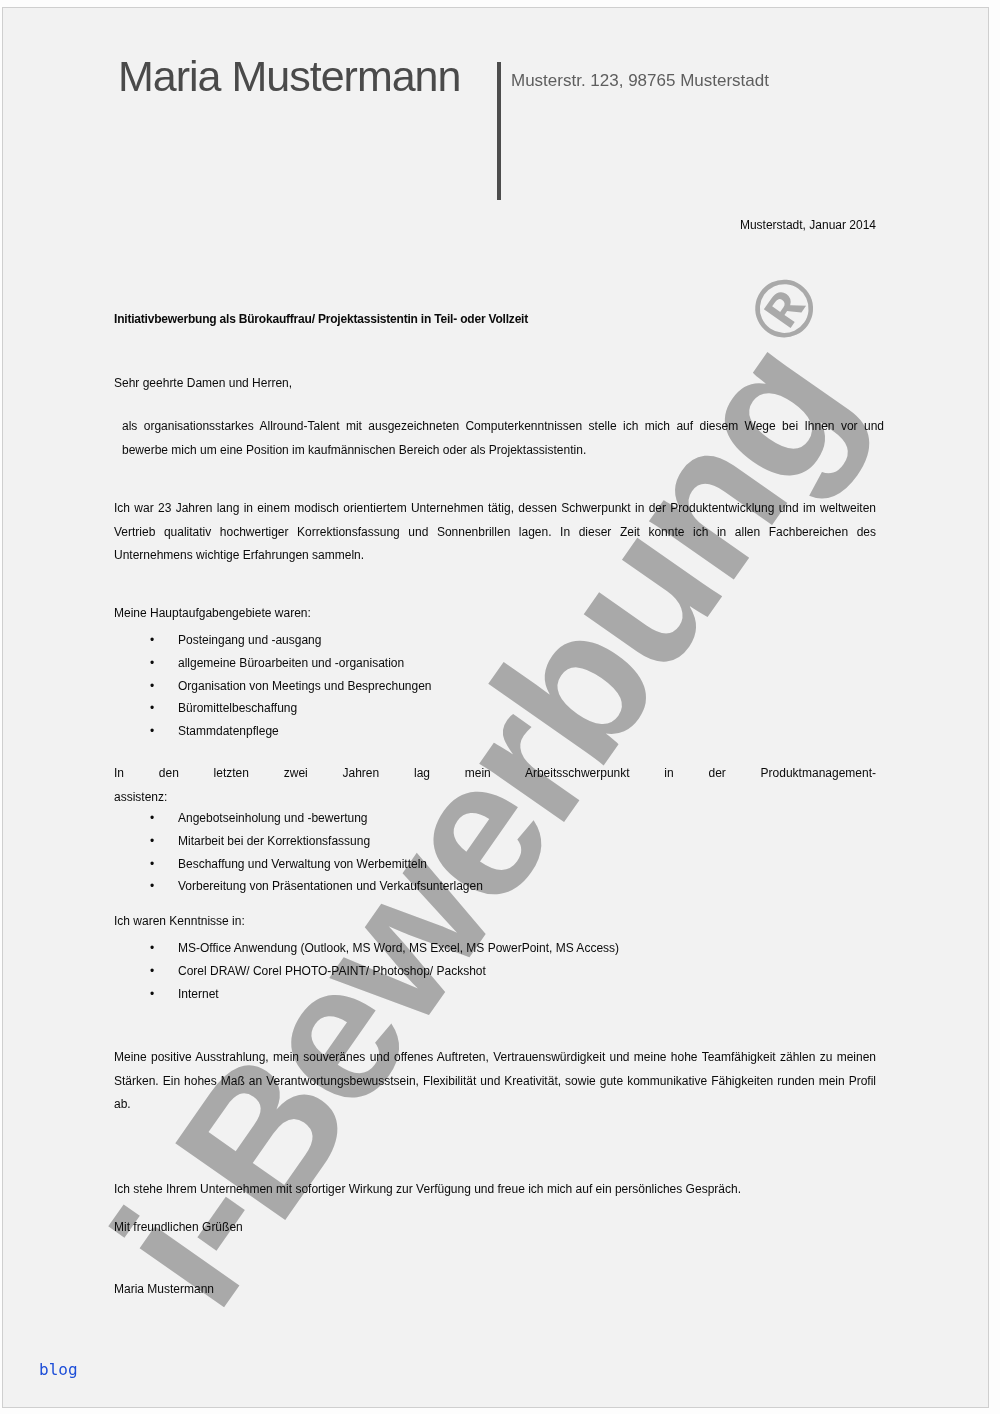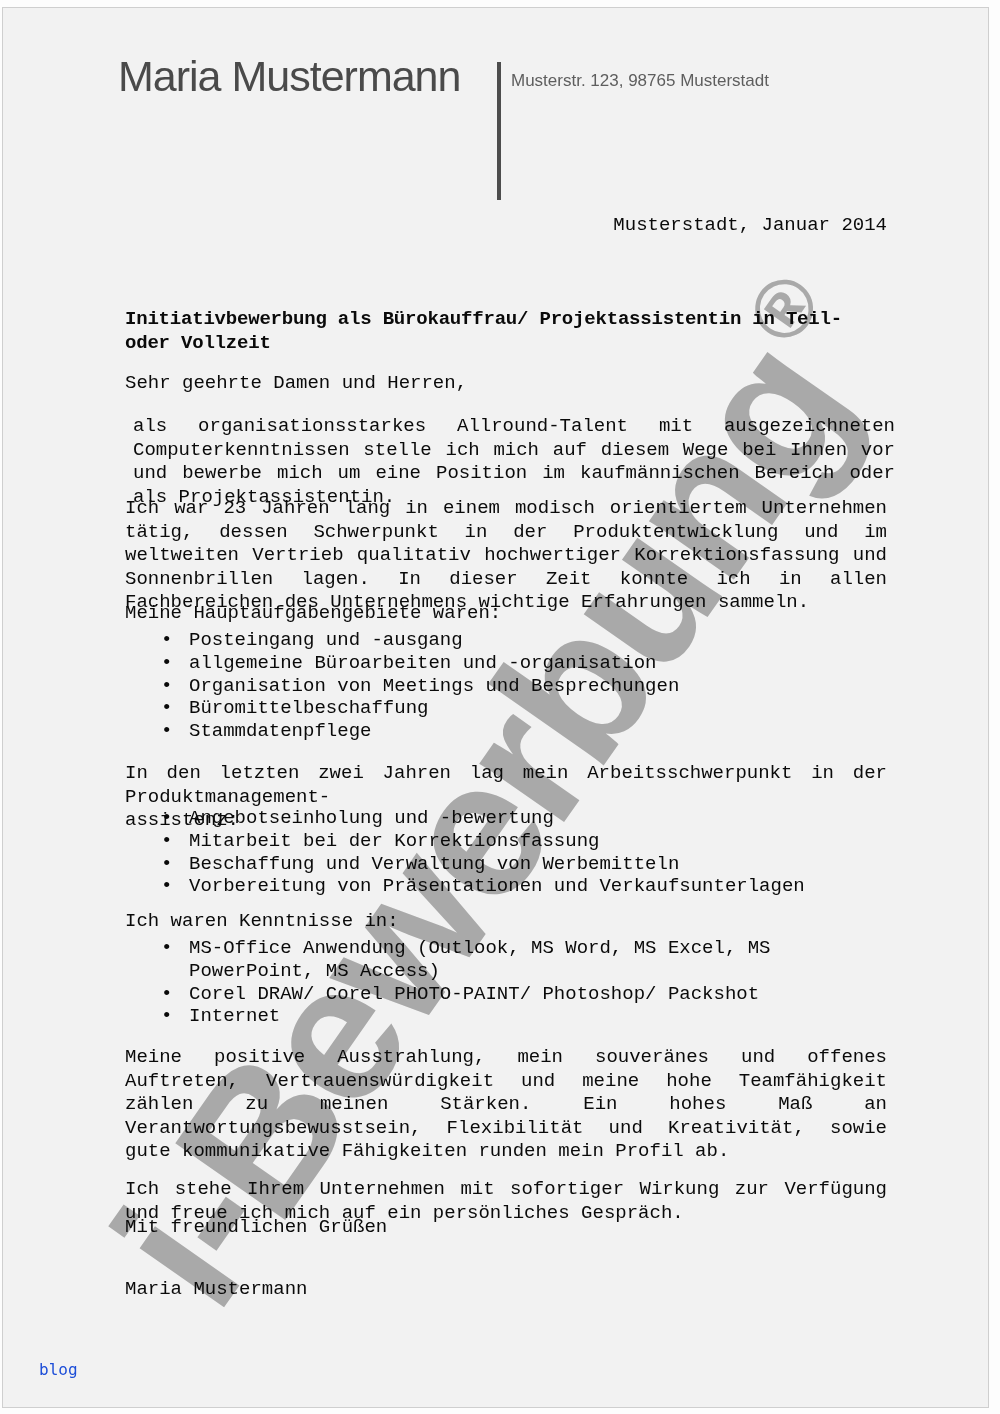--- a/index.html
+++ b/index.html
@@ -70,27 +70,26 @@
     left: 508px;
     font-size: 17px;
     color: #5e5e5e;
     z-index: 2;
   }
   .addr1 { top: 63px; }
   .addr2 { top: 96px; }
   
   .t {
     position: absolute;
-    left: 122px;
+    left: 111px;
     width: 762px;
-    font-size: 19px;
+    font-size: 12px;
     line-height: 23.5px;
     color: #0a0a0a;
     z-index: 2;
-    font-family: Liberation Mono, monospace;
   }
   .just { text-align: justify; }
   .b-date      { top: 206px; text-align: right; }
   .b-subject   { top: 300px; font-weight: bold; letter-spacing: -0.2px; }
   .b-salutation{ top: 364px; }
   .b-p1        { top: 407px; margin-left: 8px; }
   .b-p2        { top: 489px; }
   .b-tasks-intro  { top: 594px; }
   .b-list1     { top: 621px; }
   .b-p3        { top: 754px; }

